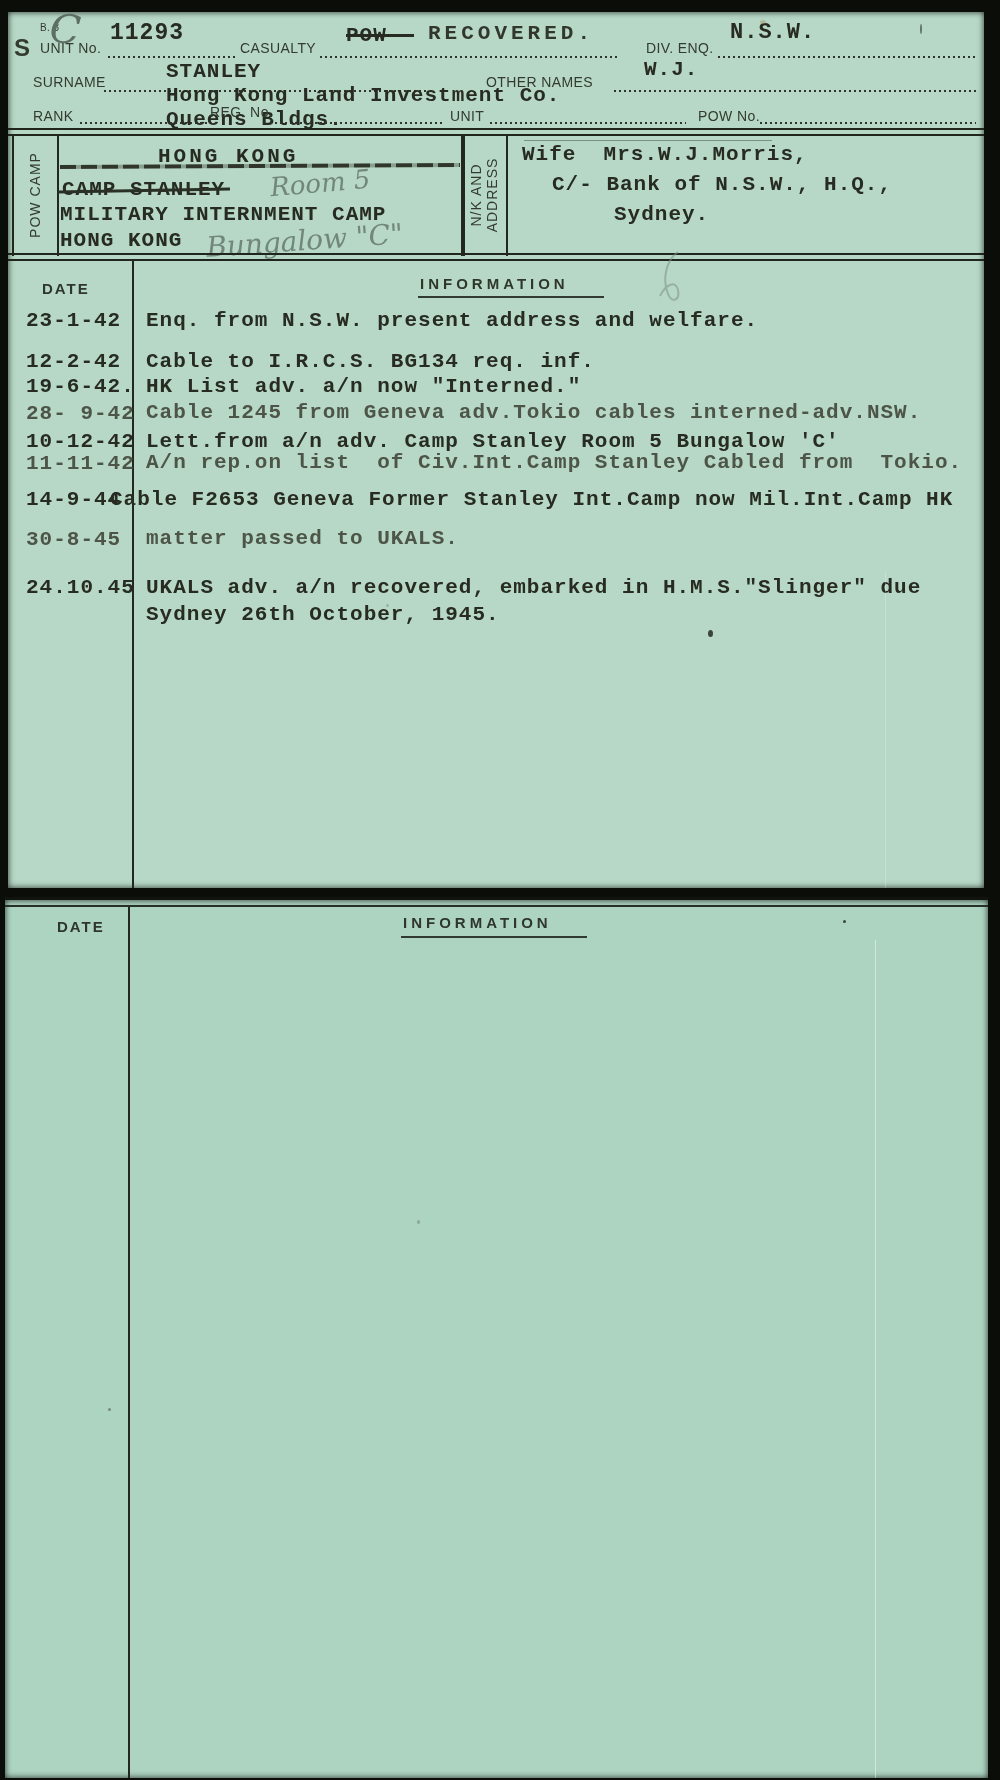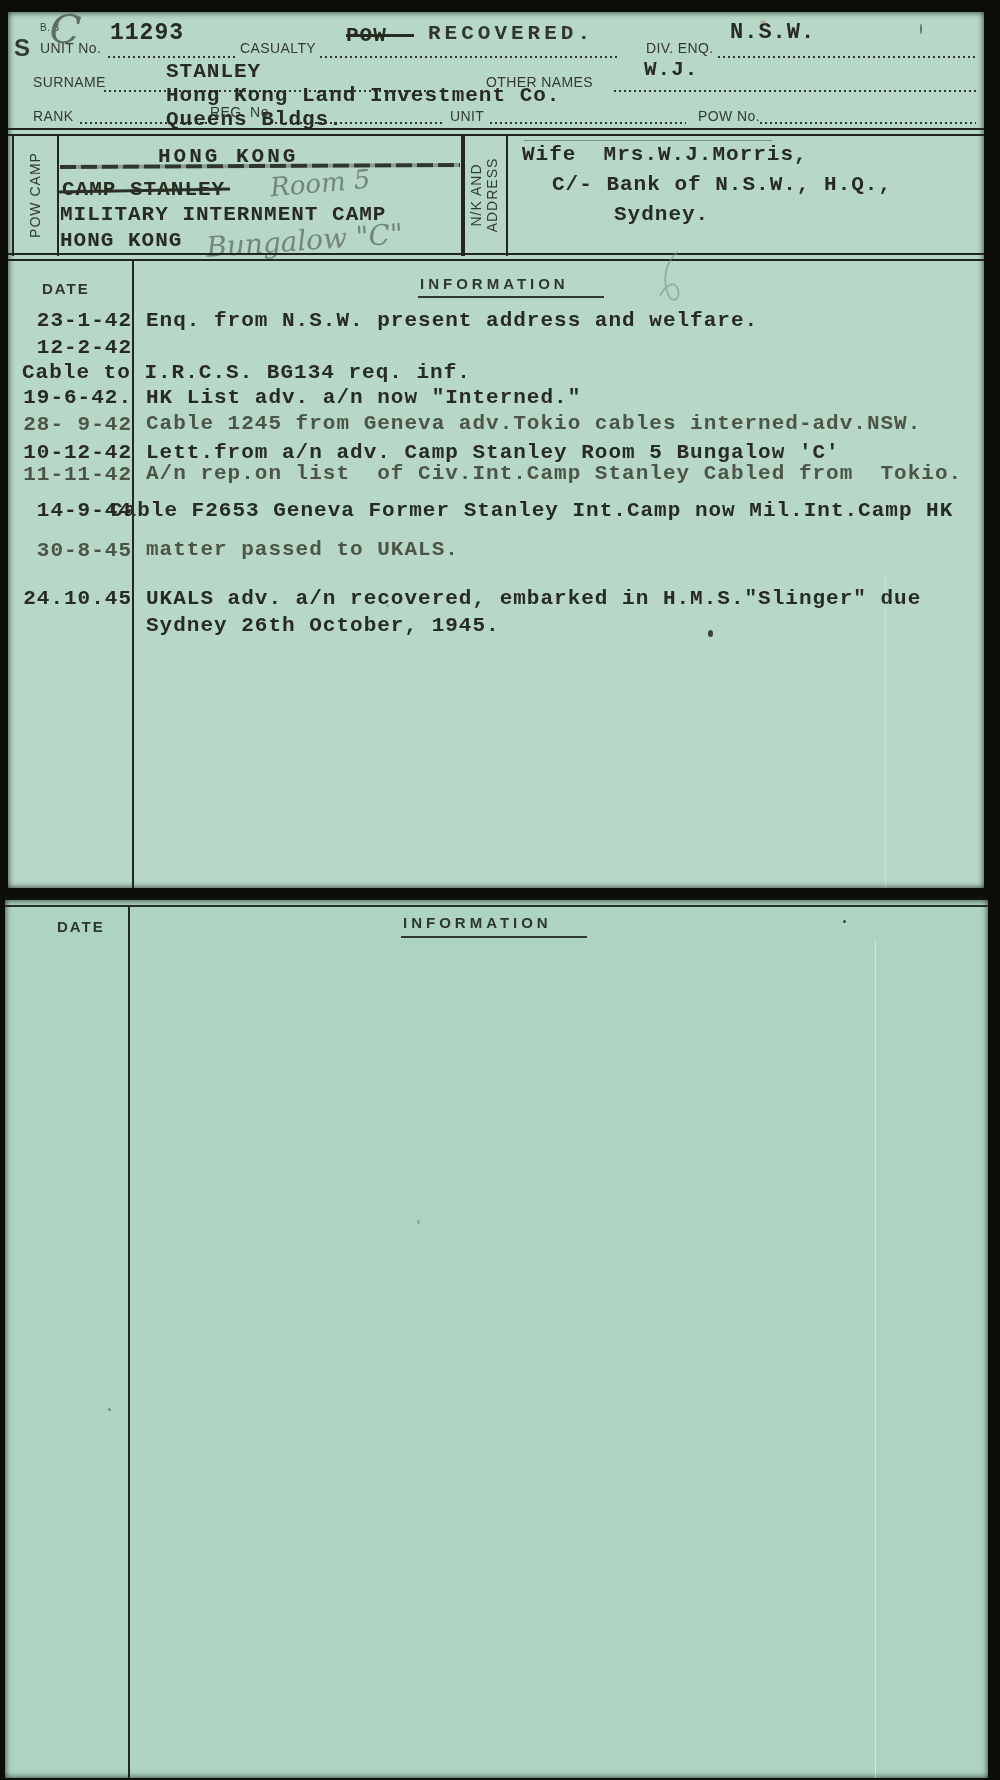--- a/index.html
+++ b/index.html
@@ -44,29 +44,29 @@
     font-size:14px;letter-spacing:1px;text-align:center;line-height:16px;}
   .crease{position:absolute;width:1px;background:rgba(255,255,255,.45);}
 
   
   .thead-date{position:absolute;color:#2f362c;font-size:15px;letter-spacing:2px;font-weight:bold;}
   .thead-info{position:absolute;color:#2f362c;font-size:15px;letter-spacing:4px;font-weight:bold;}
   .thead-underline{position:absolute;height:2px;background:#323930;}
   #rows-container{position:absolute;left:0;top:296px;width:976px;}
   .trow{display:flex;align-items:flex-start;
     font-family:"Liberation Mono", monospace;font-weight:700;color:#272b22;}
-  .trow .tdate{width:124px;padding-left:0;box-sizing:border-box;
-    font-size:21px;letter-spacing:1px;line-height:25px;white-space:pre;text-align:right;}
+  .trow .tdate{width:124px;padding-left:18px;box-sizing:border-box;
+    font-size:21px;letter-spacing:1px;line-height:25px;white-space:pre;}
   .trow .tinfo{padding-left:14px;font-size:21px;letter-spacing:1px;line-height:25px;}
   .trow .tinfo div{white-space:pre;}
   .trow.faded{color:#4d5548;font-weight:700;}
   .trow.faded .tinfo div{line-height:24px;}
   .trow.bold{font-weight:700;letter-spacing:1.4px;}
   .trow.overlap .tinfo{margin-left:-36px;}
-  .trow:nth-child(2){margin-top:2px;flex-direction:column;}
+  .trow:nth-child(2){margin-top:16px;}
   .trow:nth-child(4){margin-top:2px;}
   .trow:nth-child(5){margin-top:3px;}
   .trow:nth-child(6){margin-top:-3px;}
   .trow:nth-child(7){margin-top:11px;}
   .trow:nth-child(8){margin-top:15px;}
   .trow:nth-child(9){margin-top:22px;}
   .trow:nth-child(9) .tinfo div{line-height:27px;}
   .trow:nth-child(9) .tdate{line-height:27px;}
 
   .speck{position:absolute;border-radius:50%;}

